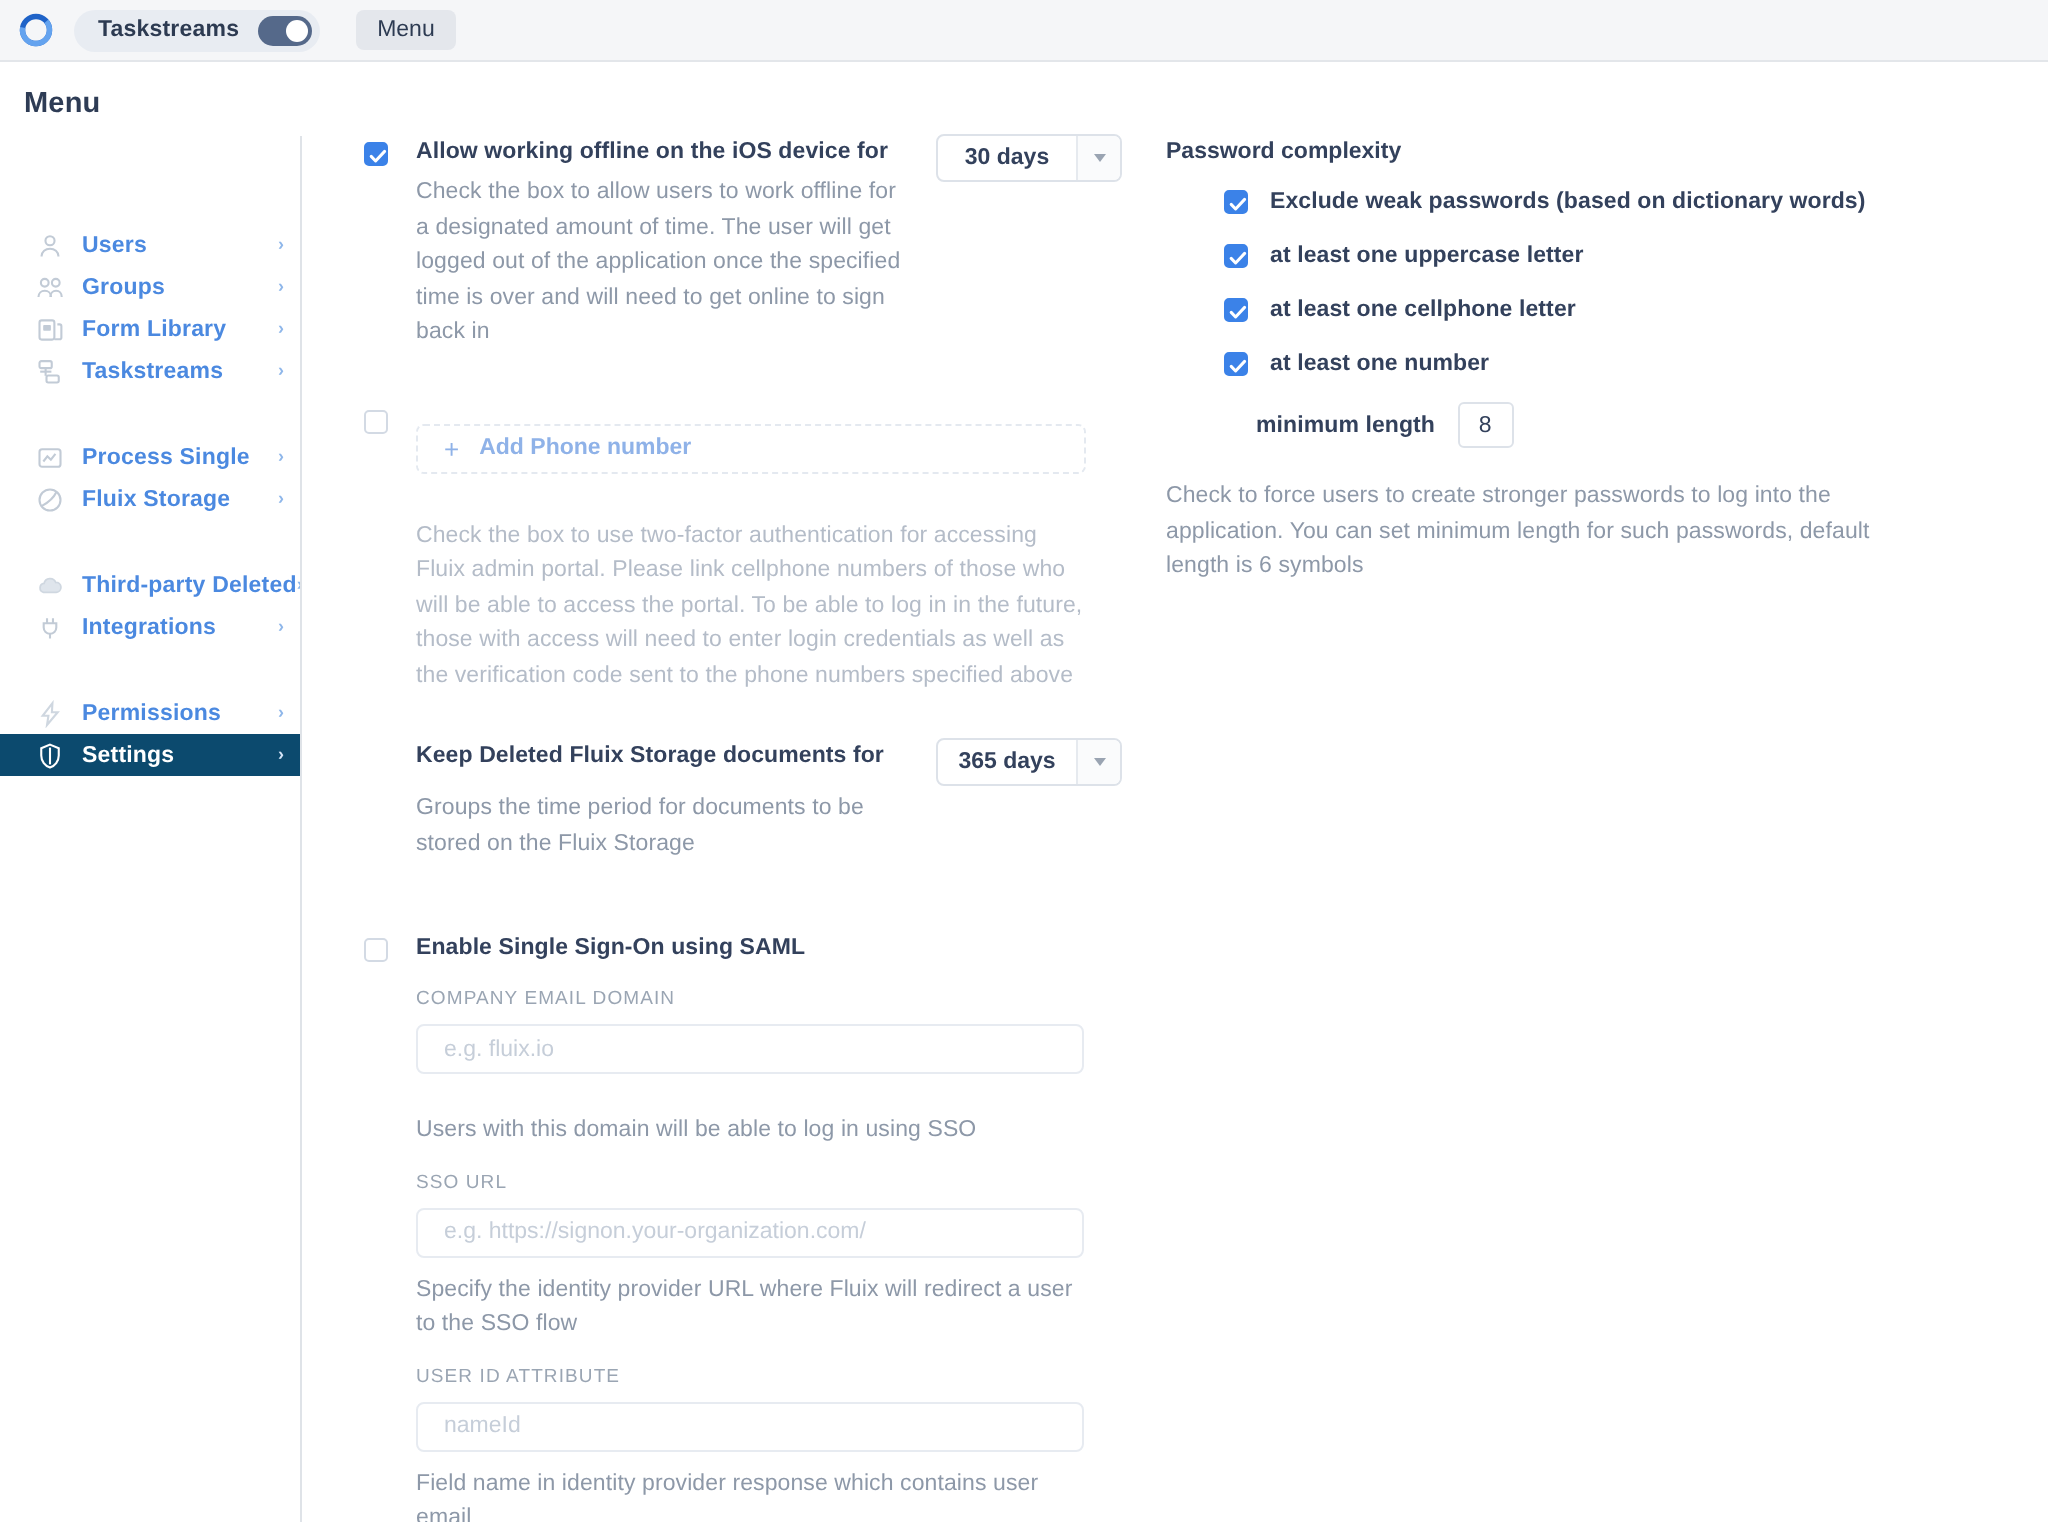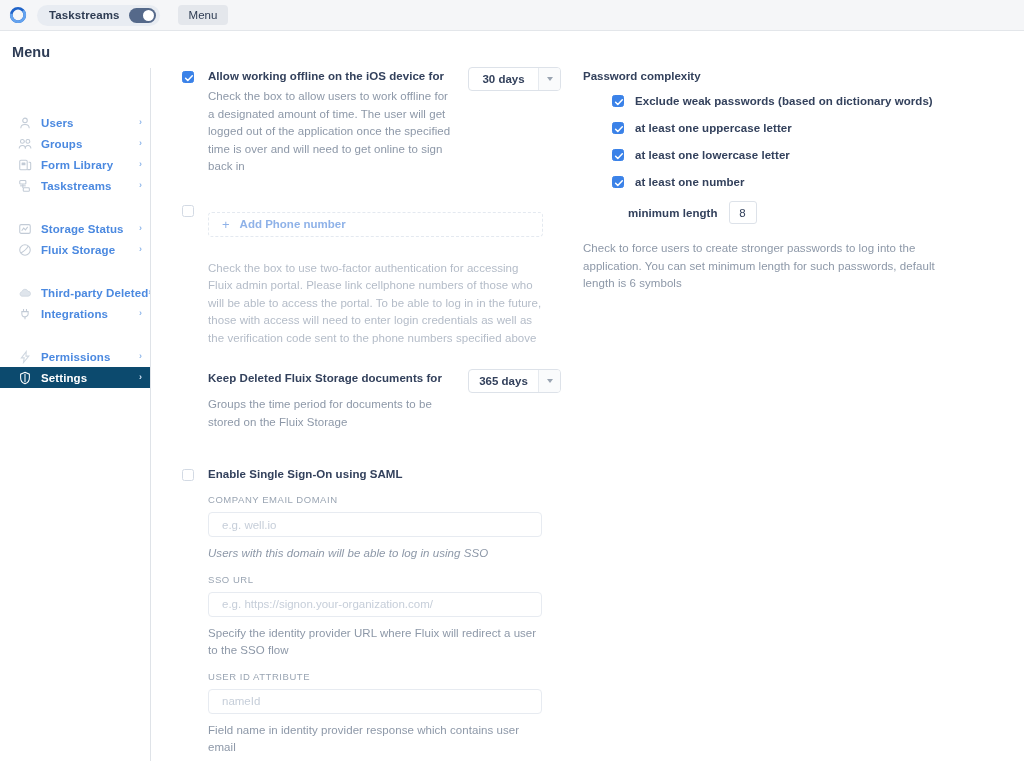--- a/index.html
+++ b/index.html
@@ -204,21 +204,21 @@
     </div>
 
     <div class="nav-gap"></div>
 
     <div class="nav-group">
       <div class="nav-item">
         <svg class="ico" viewBox="0 0 16 16">
           <rect x="2" y="3" width="12" height="10" rx="1.5" fill="none" stroke="#c2cbd6" stroke-width="1.2"></rect>
           <path d="M4.2 10l2.3-3 2 2 2.6-3.4" fill="none" stroke="#c2cbd6" stroke-width="1.2"></path>
         </svg>
-        <span class="lbl">Storage Status</span>
+        <span class="lbl">Process Single</span>
         <span class="chev">›</span>
       </div>
       <div class="nav-item">
         <svg class="ico" viewBox="0 0 16 16">
           <circle cx="8" cy="8" r="6" fill="none" stroke="#c2cbd6" stroke-width="1.2"></circle>
           <path d="M3.4 11.4C5.6 10.2 9.8 7.4 11.6 3.6" fill="none" stroke="#c2cbd6" stroke-width="1.2"></path>
         </svg>
         <span class="lbl">Fluix Storage</span>
         <span class="chev">›</span>
       </div>
@@ -312,23 +312,23 @@
     </div>
 
     <div class="row" style="margin-top:37px;">
       <span class="cb unchecked"></span>
       <div style="margin-left:14px; width:334px;">
         <div class="field-title">Enable Single Sign-On using SAML</div>
 
         <div style="margin-top:14px;">
           <div class="fld-label">COMPANY EMAIL DOMAIN</div>
           <div class="input" style="margin-top:7px;">
-            <span>e.g. well.io</span>
+            <span>e.g. fluix.io</span>
           </div>
-          <div class="help" style="margin-top:8px;font-style:italic;">Users with this domain will be able to log in using SSO</div>
+          <div class="help" style="margin-top:20px;">Users with this domain will be able to log in using SSO</div>
         </div>
 
         <div style="margin-top:11px;">
           <div class="fld-label">SSO URL</div>
           <div class="input" style="margin-top:7px;">
             <span>e.g. https://signon.your-organization.com/</span>
           </div>
           <div class="help" style="margin-top:8px;">Specify the identity provider URL where Fluix will redirect a user to the SSO flow</div>
         </div>
 
@@ -364,21 +364,21 @@
       </span>
       <span class="pw-lbl">at least one uppercase letter</span>
     </div>
 
     <div class="pw-row" style="margin-top:14px; margin-left:29px;">
       <span class="cb checked">
         <svg width="10" height="10" viewBox="0 0 10 10">
           <path d="M1.6 5.2l2.2 2.3 4.5-4.8" fill="none" stroke="#ffffff" stroke-width="1.5" stroke-linecap="round" stroke-linejoin="round"></path>
         </svg>
       </span>
-      <span class="pw-lbl">at least one lowercase letter</span>
+      <span class="pw-lbl">at least one cellphone letter</span>
     </div>
 
     <div class="pw-row" style="margin-top:14px; margin-left:29px;">
       <span class="cb checked">
         <svg width="10" height="10" viewBox="0 0 10 10">
           <path d="M1.6 5.2l2.2 2.3 4.5-4.8" fill="none" stroke="#ffffff" stroke-width="1.5" stroke-linecap="round" stroke-linejoin="round"></path>
         </svg>
       </span>
       <span class="pw-lbl">at least one number</span>
     </div>

